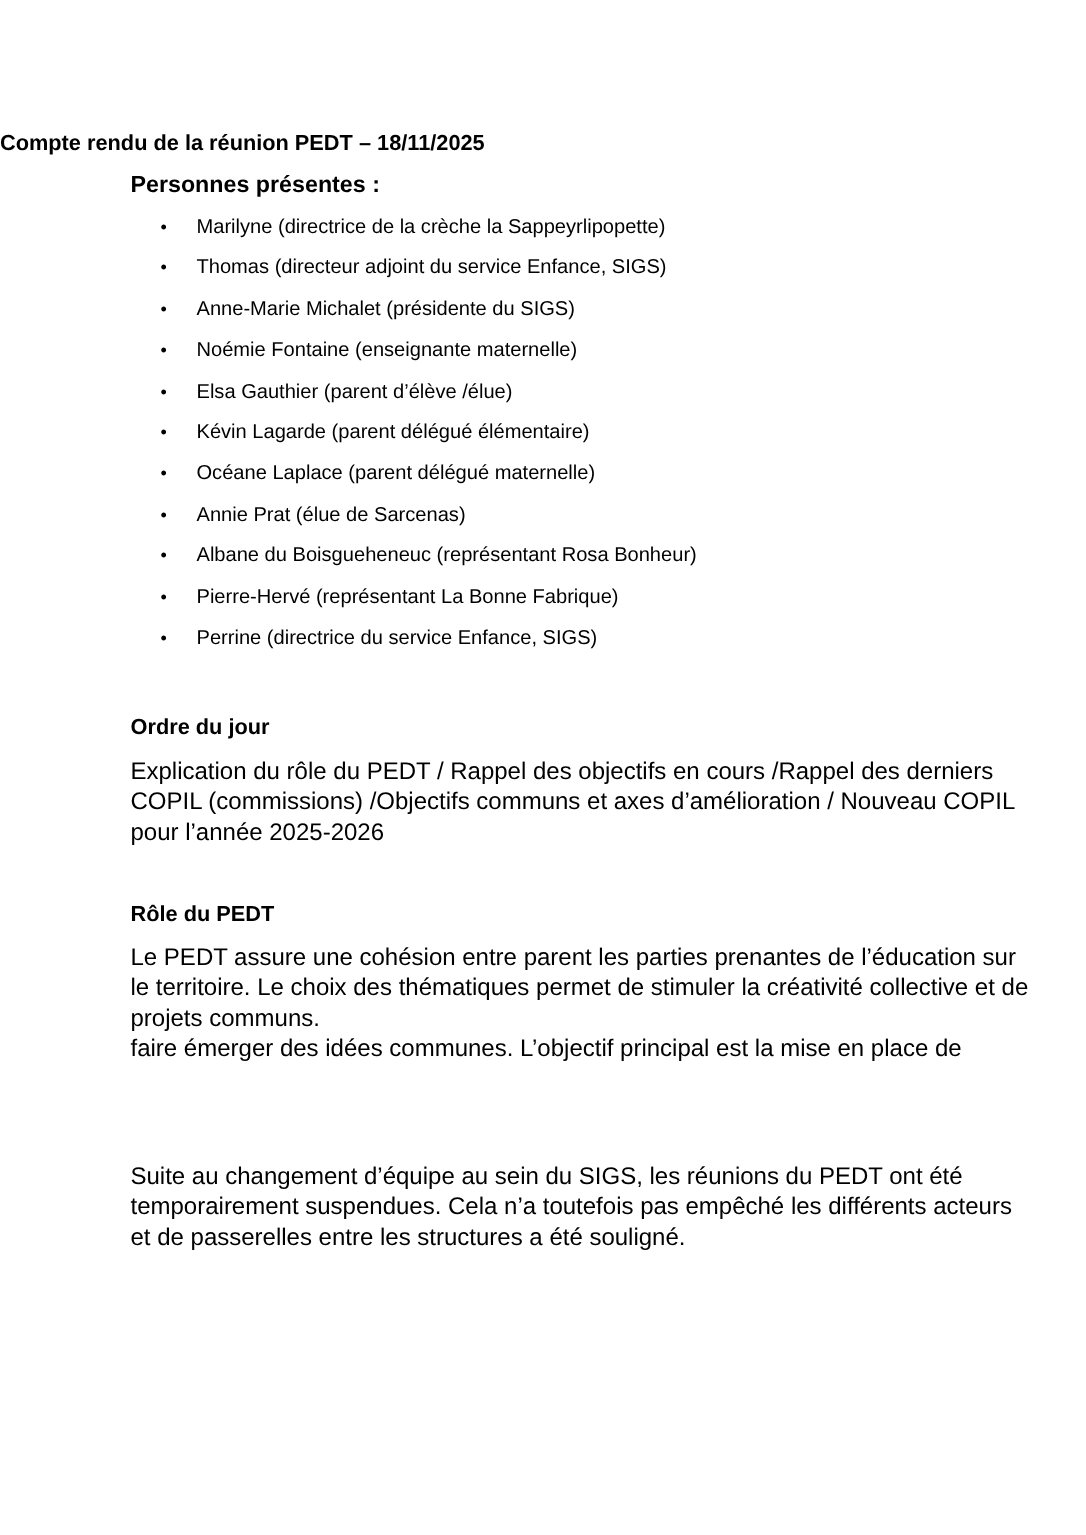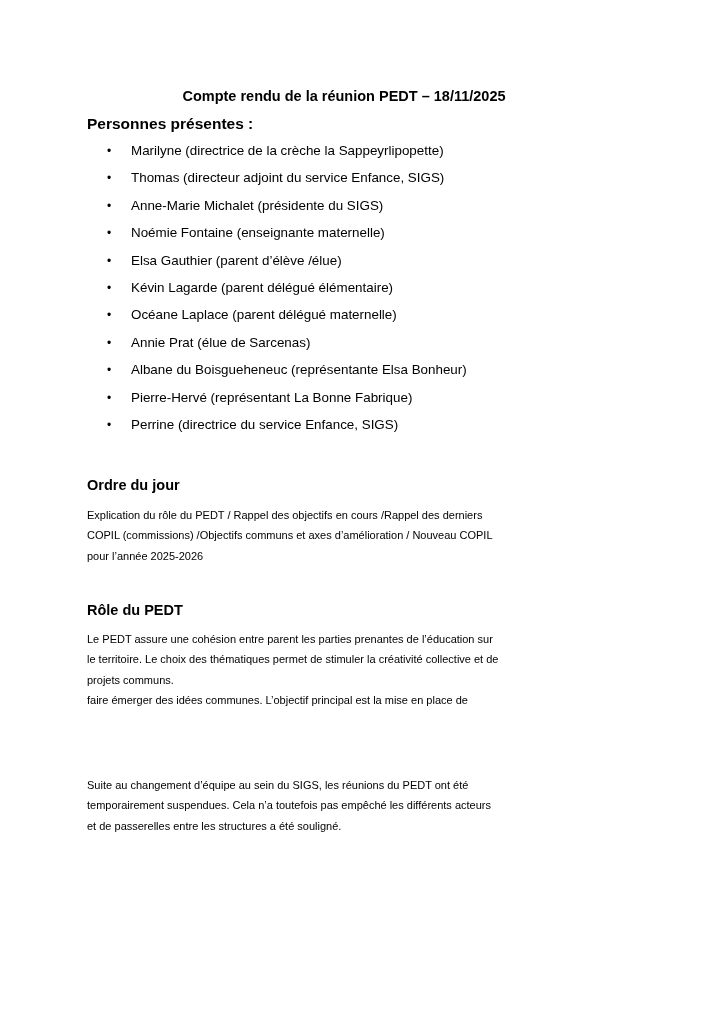--- a/index.html
+++ b/index.html
@@ -1,27 +1,27 @@
 <!DOCTYPE html>
 <html><head>
   <meta charset="utf-8">
   <style>
     html, body { margin: 0; padding: 0; background: #ffffff; }
     body { width: 724px; height: 1023px; position: relative; overflow: hidden;
            font-family: "Liberation Sans", sans-serif; color: #000; }
     .page { position: absolute; left: 0; top: 0; width: 724px; height: 1023px; background: #fff; }
-    .title { position: absolute; left: 0; width: 688px; top: 87px; text-align: center;
+    .title { position: absolute; left: 0; width: 688px; top: 87px; 
              font-weight: bold; font-size: 14.5px; line-height: 18px; }
     .h { position: absolute; left: 87px; font-weight: bold; font-size: 14.5px; line-height: 18px; text-align: center; }
     .h.big { font-size: 15.5px; }
     .attendees { position: absolute; left: 0; top: 142px; margin: 0; padding: 0; list-style: none; }
     .attendees li { position: relative; height: 27.4px; font-size: 13.4px; line-height: 18px; white-space: nowrap; }
     .attendees .bullet { position: absolute; left: 107px; top: 0; font-size: 12px; }
     .attendees .txt { position: absolute; left: 131px; top: 0; }
-    .para { position: absolute; left: 87px; width: 560px; font-size: 11px; line-height: 20.4px; }
+    .para { position: absolute; left: 87px; width: 560px; font-size: 16px; line-height: 20.4px; }
     .para span.line { display: block; white-space: nowrap; }
   </style>
 </head>
 <body>
 
 <div class="page">
 
   <div class="title">Compte rendu de la réunion PEDT – 18/11/2025</div>
 
   <div class="h big" style="top:115px;">Personnes présentes :</div>
@@ -54,21 +54,21 @@
     <li>
         <span class="bullet">•</span>
         <span class="txt">Océane Laplace (parent délégué maternelle)</span>
       </li>
     <li>
         <span class="bullet">•</span>
         <span class="txt">Annie Prat (élue de Sarcenas)</span>
       </li>
     <li>
         <span class="bullet">•</span>
-        <span class="txt">Albane du Boisgueheneuc (représentante Elsa Bonheur)</span>
+        <span class="txt">Albane du Boisgueheneuc (représentant Rosa Bonheur)</span>
       </li>
     <li>
         <span class="bullet">•</span>
         <span class="txt">Pierre-Hervé (représentant La Bonne Fabrique)</span>
       </li>
     <li>
         <span class="bullet">•</span>
         <span class="txt">Perrine (directrice du service Enfance, SIGS)</span>
       </li>
   </ul>

